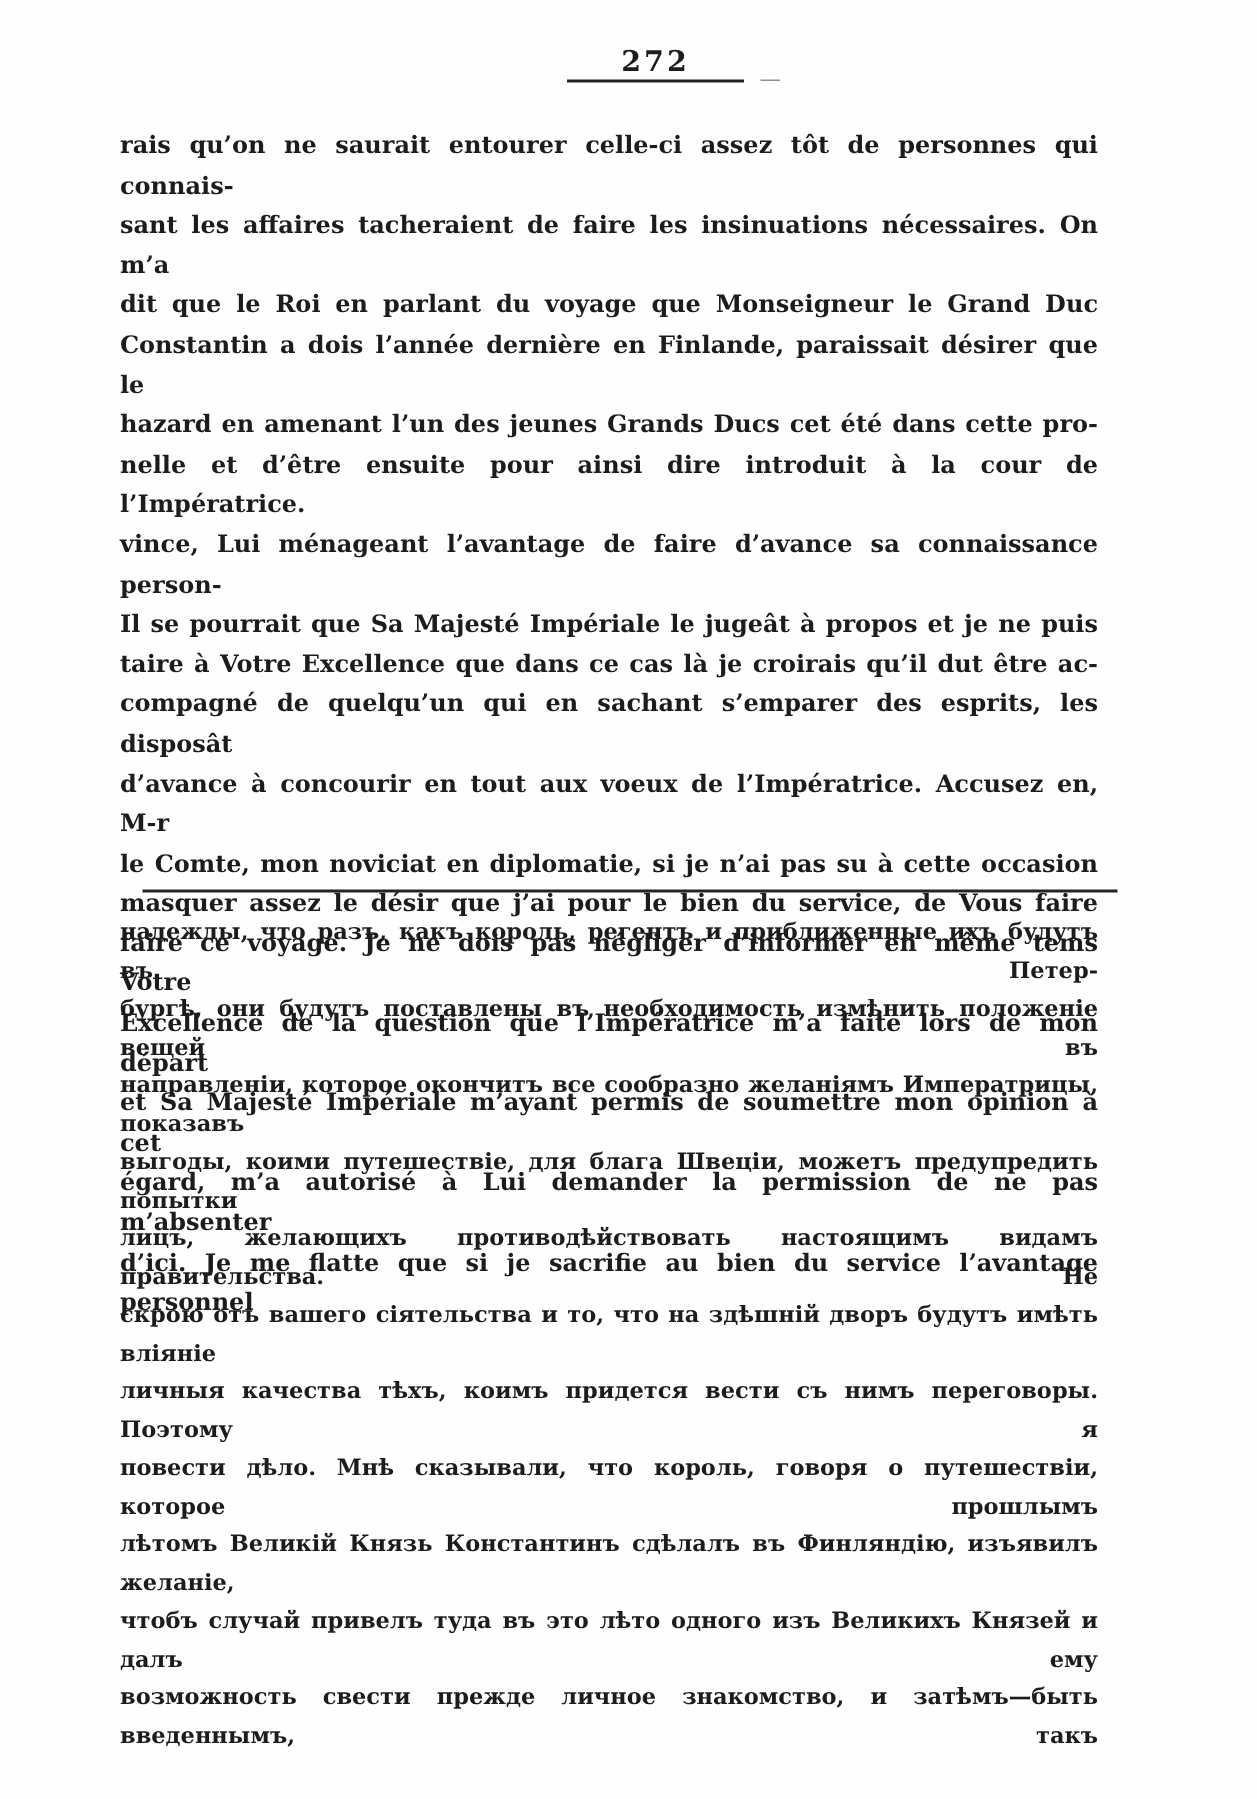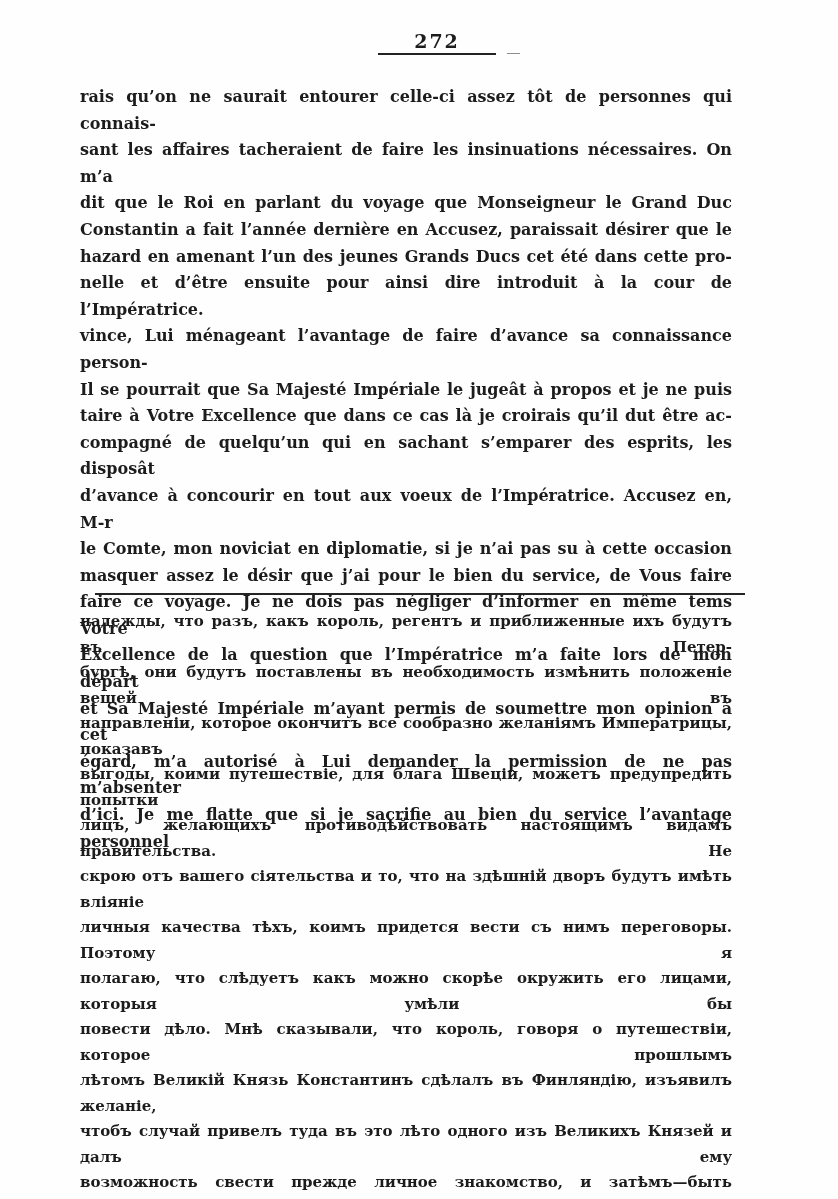--- a/index.html
+++ b/index.html
@@ -87,21 +87,21 @@
     <div class="pagenum">272</div>
     <div class="pagenum-rule">
       <span class="pagenum-dash"></span>
     </div>
   </header>
 
   <section class="body-text french">
     <div class="line">rais qu’on ne saurait entourer celle-ci assez tôt de personnes qui connais-</div>
     <div class="line">sant les affaires tacheraient de faire les insinuations nécessaires. On m’a</div>
     <div class="line">dit que le Roi en parlant du voyage que Monseigneur le Grand Duc</div>
-    <div class="line">Constantin a fait l’année dernière en Accusez, paraissait désirer que le</div>
+    <div class="line">Constantin a dois l’année dernière en Finlande, paraissait désirer que le</div>
     <div class="line">hazard en amenant l’un des jeunes Grands Ducs cet été dans cette pro-</div>
     <div class="line">nelle et d’être ensuite pour ainsi dire introduit à la cour de l’Impératrice.</div>
     <div class="line">vince, Lui ménageant l’avantage de faire d’avance sa connaissance person-</div>
     <div class="line">Il se pourrait que Sa Majesté Impériale le jugeât à propos et je ne puis</div>
     <div class="line">taire à Votre Excellence que dans ce cas là je croirais qu’il dut être ac-</div>
     <div class="line">compagné de quelqu’un qui en sachant s’emparer des esprits, les disposât</div>
     <div class="line">d’avance à concourir en tout aux voeux de l’Impératrice. Accusez en, M-r</div>
     <div class="line">le Comte, mon noviciat en diplomatie, si je n’ai pas su à cette occasion</div>
     <div class="line">masquer assez le désir que j’ai pour le bien du service, de Vous faire</div>
     <div class="line">faire ce voyage. Je ne dois pas négliger d’informer en même tems Votre</div>
@@ -114,21 +114,20 @@
   <div class="rule-sep"></div>
 
   <section class="body-text russian">
     <div class="line">надежды, что разъ, какъ король, регентъ и приближенные ихъ будутъ въ Петер-</div>
     <div class="line">бургѣ, они будутъ поставлены въ необходимость измѣнить положеніе вещей въ</div>
     <div class="line">направленіи, которое окончитъ все сообразно желаніямъ Императрицы, показавъ</div>
     <div class="line">выгоды, коими путешествіе, для блага Швеціи, можетъ предупредить попытки</div>
     <div class="line">лицъ, желающихъ противодѣйствовать настоящимъ видамъ правительства. Не</div>
     <div class="line">скрою отъ вашего сіятельства и то, что на здѣшній дворъ будутъ имѣть вліяніе</div>
     <div class="line">личныя качества тѣхъ, коимъ придется вести съ нимъ переговоры. Поэтому я</div>
-    <div class="line">полагаю, что слѣдуетъ какъ можно скорѣе окружить его лицами, которыя умѣли бы</div>
     <div class="line">повести дѣло. Мнѣ сказывали, что король, говоря о путешествіи, которое прошлымъ</div>
     <div class="line">лѣтомъ Великій Князь Константинъ сдѣлалъ въ Финляндію, изъявилъ желаніе,</div>
     <div class="line">чтобъ случай привелъ туда въ это лѣто одного изъ Великихъ Князей и далъ ему</div>
     <div class="line">возможность свести прежде личное знакомство, и затѣмъ—быть введеннымъ, такъ</div>
 
   </section>
 
 </div>
 
 </body></html>

